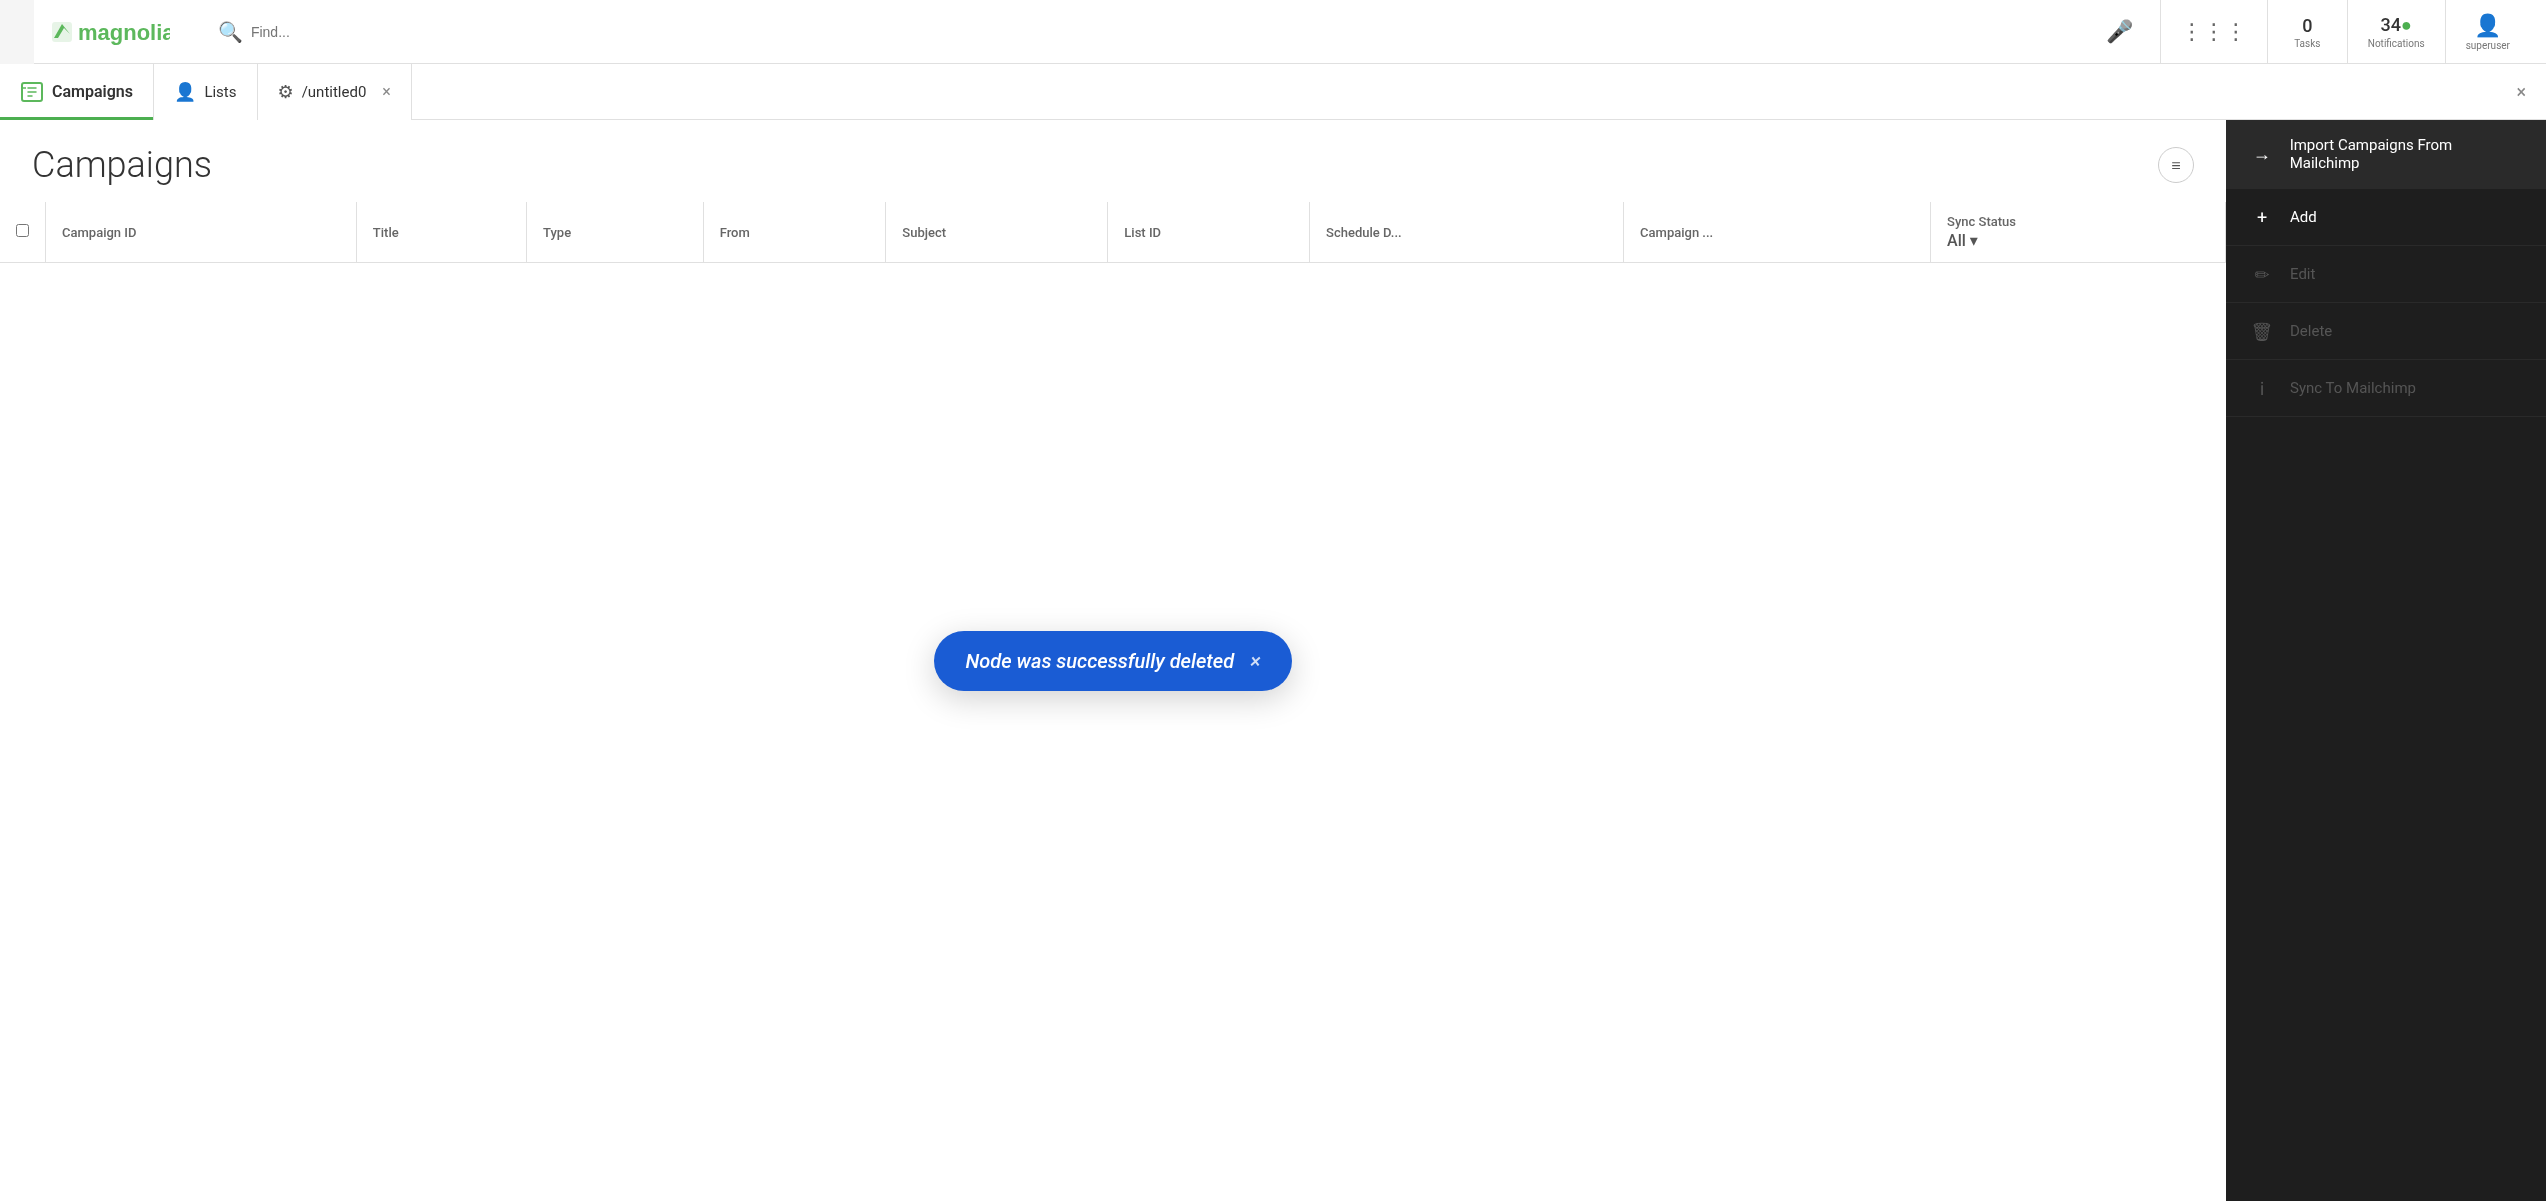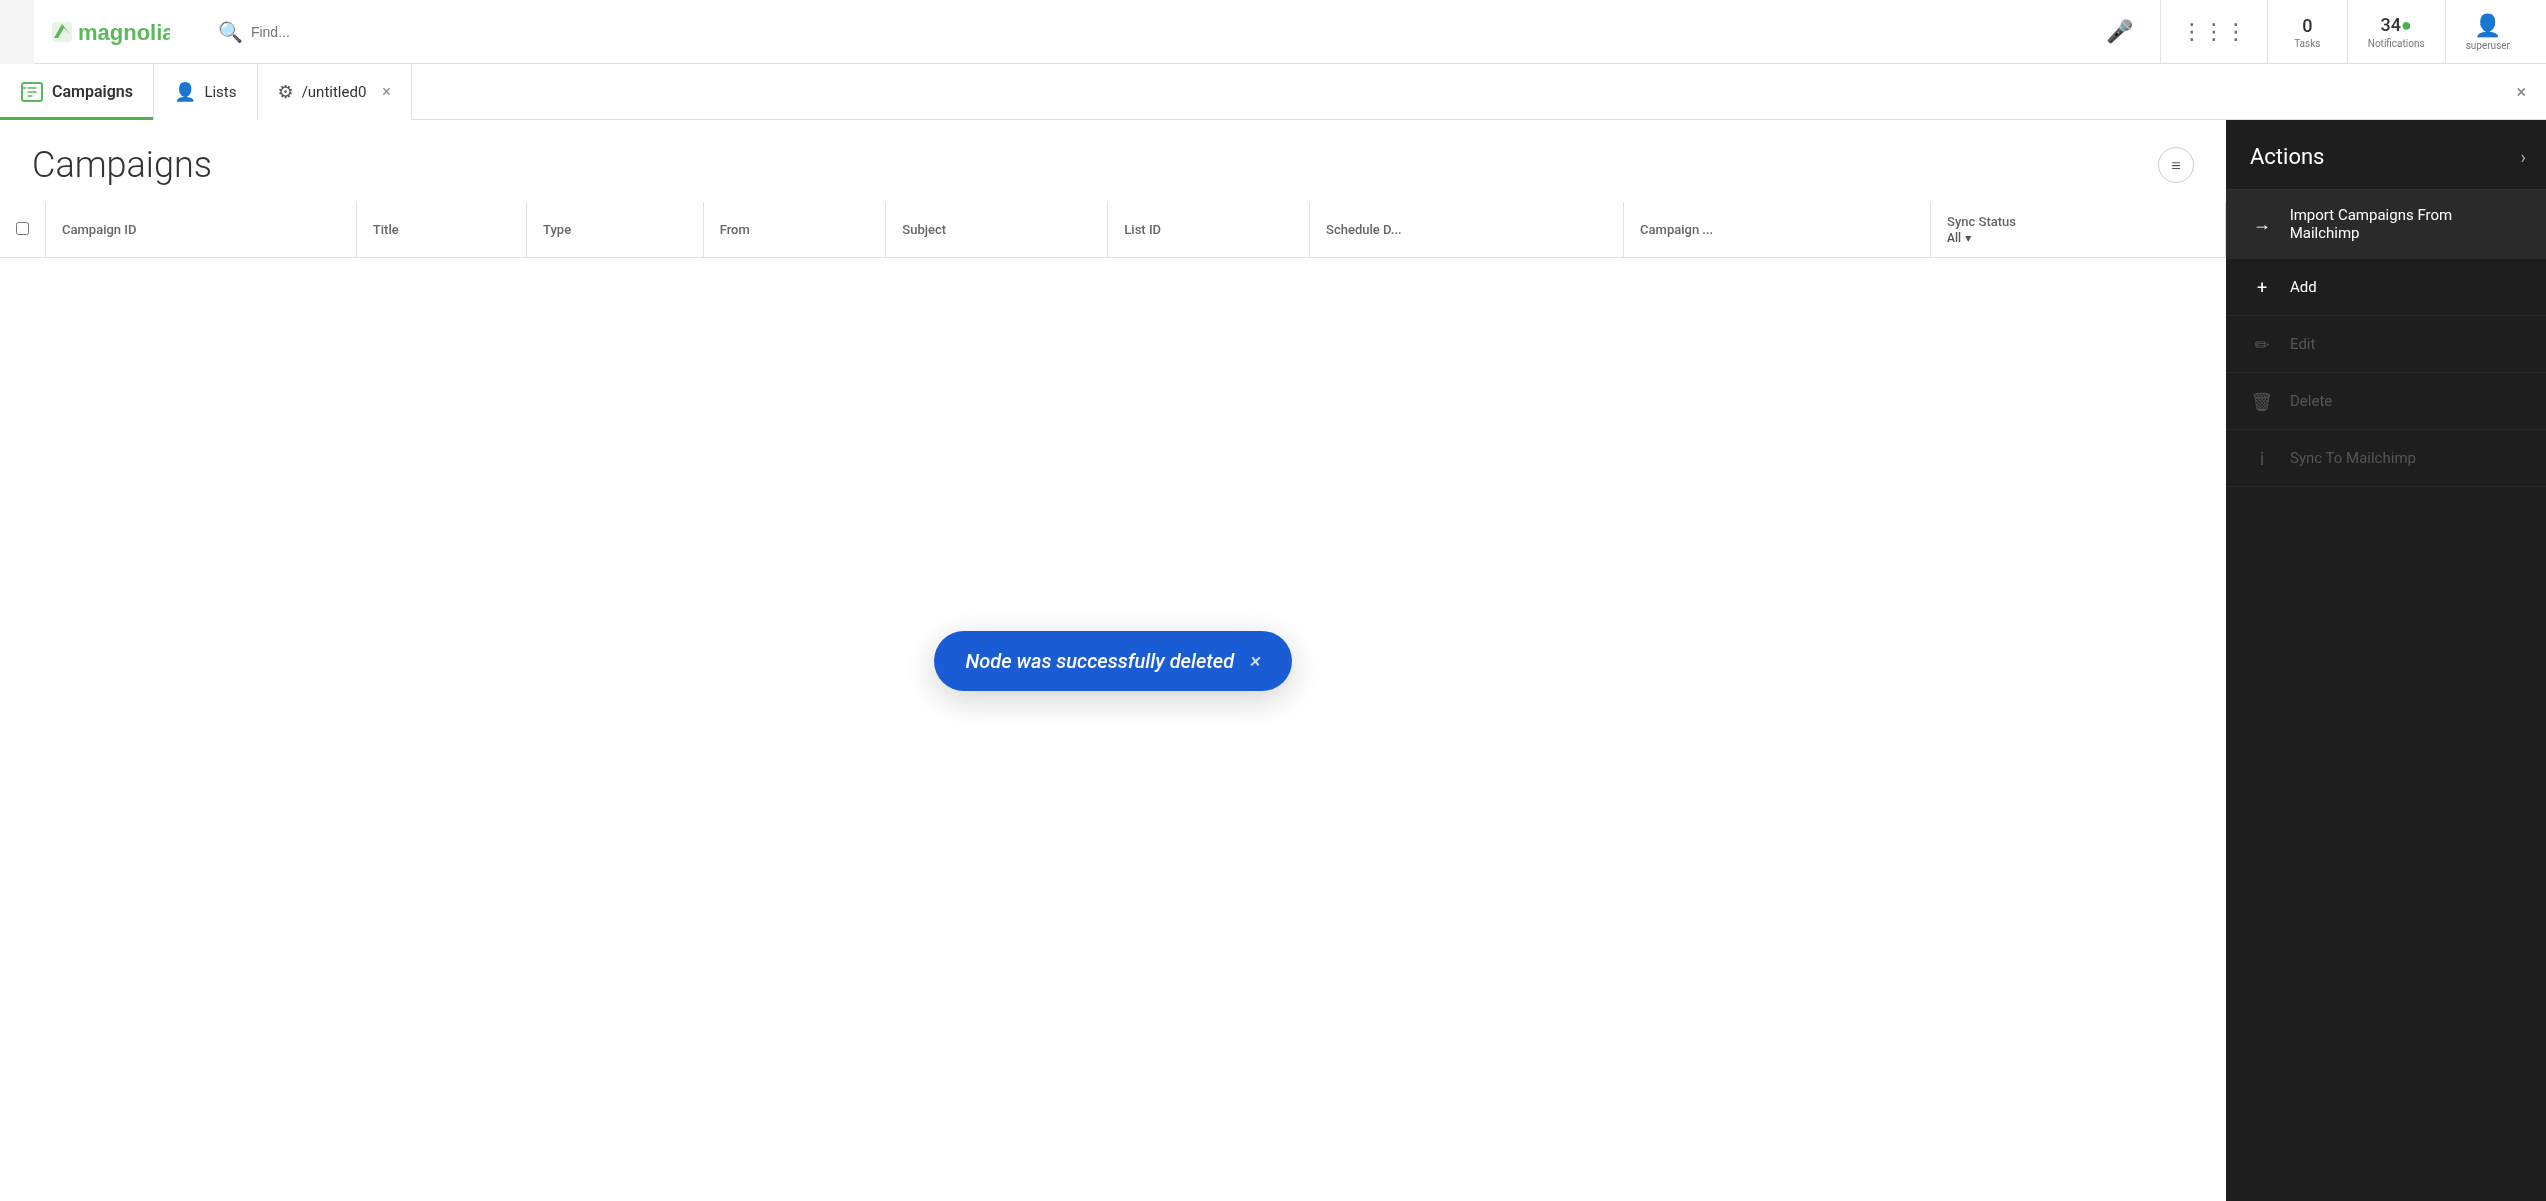--- a/index.html
+++ b/index.html
@@ -182,21 +182,21 @@
     .sync-status-header {
       display: flex;
       align-items: center;
       gap: 6px;
     }
     .sync-dropdown {
       display: flex;
       align-items: center;
       gap: 4px;
       margin-top: 2px;
-      font-size: 12px;
+      font-size: 16px;
       color: #555;
       cursor: pointer;
     }
 
     
     .toast-container {
       position: absolute;
       top: 0; left: 0; right: 0; bottom: 0;
       pointer-events: none;
       display: flex;
@@ -380,24 +380,20 @@
 
     <div class="toast-container">
       <div class="toast">
         <span>Node was successfully deleted</span>
         <span class="toast-close">×</span>
       </div>
     </div>
   </div>
 
   <div class="right-panel">
-    <div class="panel-header">
-      <span class="panel-title">Actions</span>
-      <span class="panel-chevron">›</span>
-    </div>
 
     <div class="action-item active">
       <span class="action-icon">→</span>
       <span>Import Campaigns From Mailchimp</span>
     </div>
     <div class="action-item">
       <span class="action-icon">+</span>
       <span>Add</span>
     </div>
     <div class="action-item disabled">

